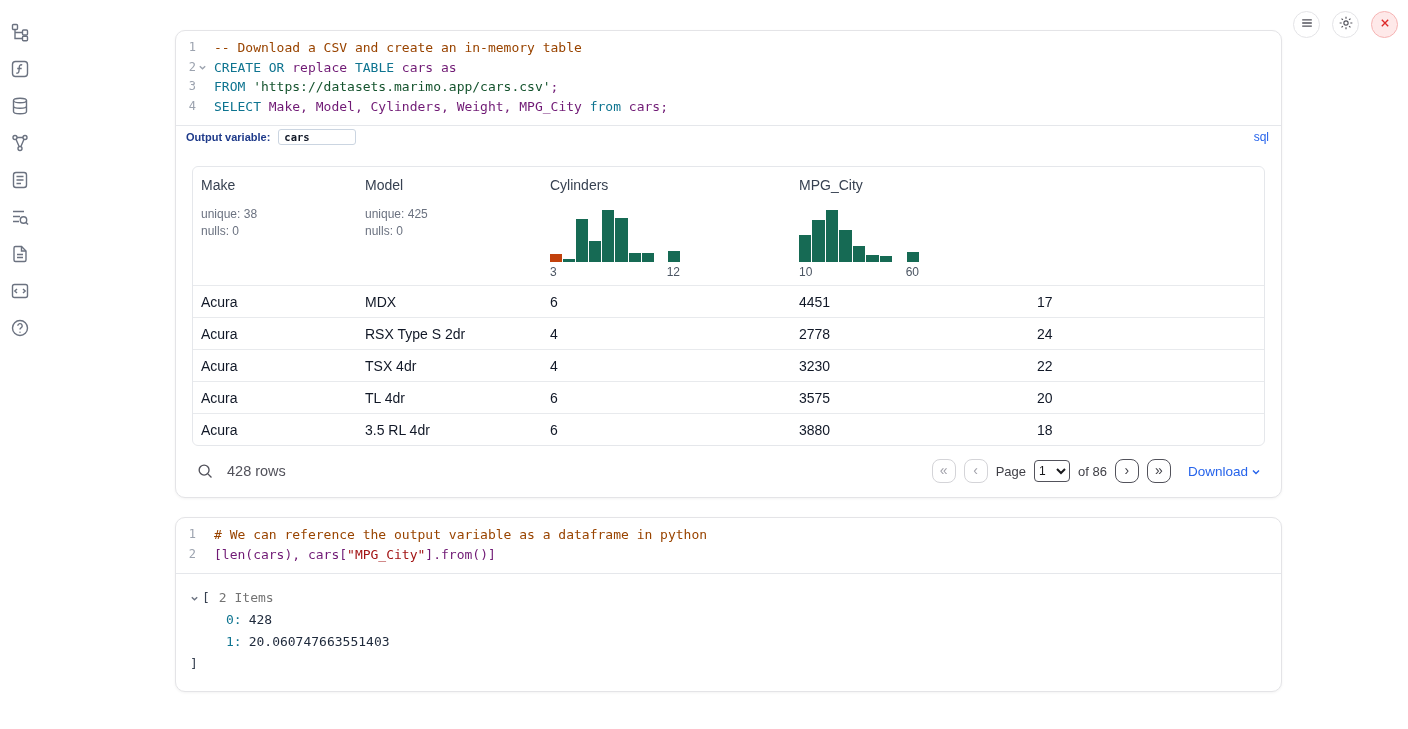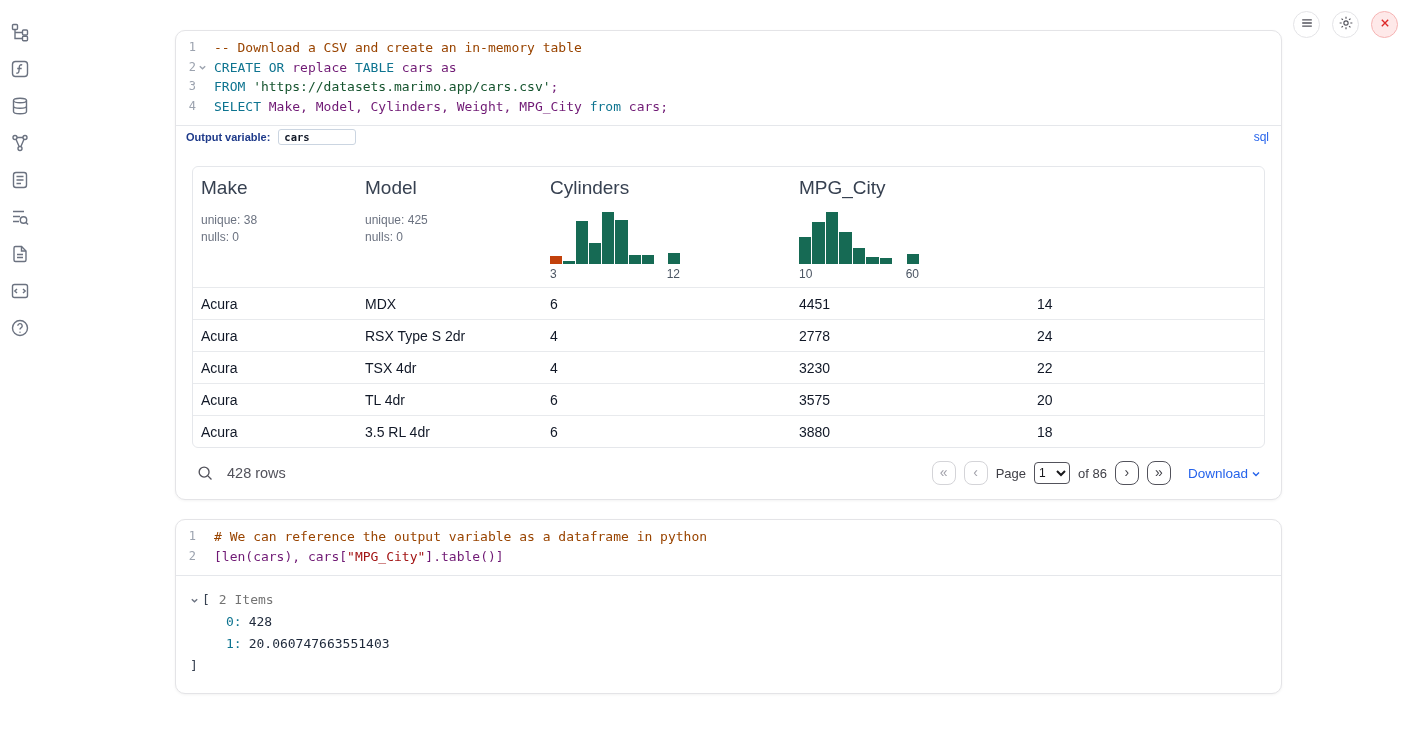--- a/index.html
+++ b/index.html
@@ -42,21 +42,21 @@
   .outvar-label { font-size:11px; font-weight:bold; color:#1e3a8a; }
   .outvar-input { width:78px; height:16px; border:1px solid #cbd5e1; border-radius:3px; background:#fff;
     font-family:"DejaVu Sans Mono", monospace; font-size:10.5px; font-weight:bold; color:#111827; padding:1px 5px; }
   .lang-badge { margin-left:auto; font-size:12px; color:#2563eb; padding-right:2px; }
 
   
   .output-area { padding:17px 16px 10px; }
   .table-wrap { border:1px solid #e5e7eb; border-radius:6px; overflow:hidden; }
   .thead, .trow { display:grid; grid-template-columns:164px 185px 249px 238px 1fr; }
   .th { padding:10px 8px 6px; min-height:118px; display:flex; flex-direction:column; align-items:flex-start; }
-  .col-name { font-size:19px; color:#374151; margin-bottom:13px; }
+  .col-name { font-size:14px; color:#374151; margin-bottom:13px; }
   .col-stat { font-size:12px; color:#6b7280; line-height:16.5px; }
   .hist { margin-top:auto; }
   .hist-bars { display:flex; align-items:flex-end; gap:1px; height:52px; }
   .hist-bar { flex:1; background:#166a54; min-width:4px; }
   .hist-bar.hl { background:#c2410c; }
   .hist-labels { display:flex; justify-content:space-between; font-size:12px; color:#4b5563; margin-top:3px; }
   .trow { border-top:1px solid #e8eaed; }
   .td { padding:7.5px 8px; font-size:14px; color:#111827; }
 
   .table-footer { display:flex; align-items:center; padding:13px 4px 4px; }
@@ -239,21 +239,21 @@
                 </div>
               </div>
             </div>
           </div>
         <div id="tbody">
             <div class="trow">
               <div class="td">Acura</div>
               <div class="td">MDX</div>
               <div class="td">6</div>
               <div class="td">4451</div>
-              <div class="td">14</div>
+              <div class="td">17</div>
             </div>
             <div class="trow">
               <div class="td">Acura</div>
               <div class="td">RSX Type S 2dr</div>
               <div class="td">4</div>
               <div class="td">2778</div>
               <div class="td">24</div>
             </div>
             <div class="trow">
               <div class="td">Acura</div>
@@ -310,21 +310,21 @@
   <section class="cell">
     <div class="editor">
         <div class="code-line">
           <div class="gutter">1</div>
           <div class="fold"></div>
           <div class="code-text"><span class="tok-com"># We can reference the output variable as a dataframe in python</span></div>
         </div>
         <div class="code-line">
           <div class="gutter">2</div>
           <div class="fold"></div>
-          <div class="code-text"><span class="tok-pl">[len(cars), cars[</span><span class="tok-pystr">"MPG_City"</span><span class="tok-pl">].table()]</span></div>
+          <div class="code-text"><span class="tok-pl">[len(cars), cars[</span><span class="tok-pystr">"MPG_City"</span><span class="tok-pl">].from()]</span></div>
         </div>
       </div>
     <div class="tree">
       <div class="tree-line">
         <span class="tree-chev">
           <svg width="9" height="9" viewBox="0 0 10 10" fill="none" stroke="currentColor" stroke-width="1.5">
               <path d="M2 3.5l3 3 3-3"></path>
             </svg>
         </span>
         <span class="tree-bracket">[</span>

